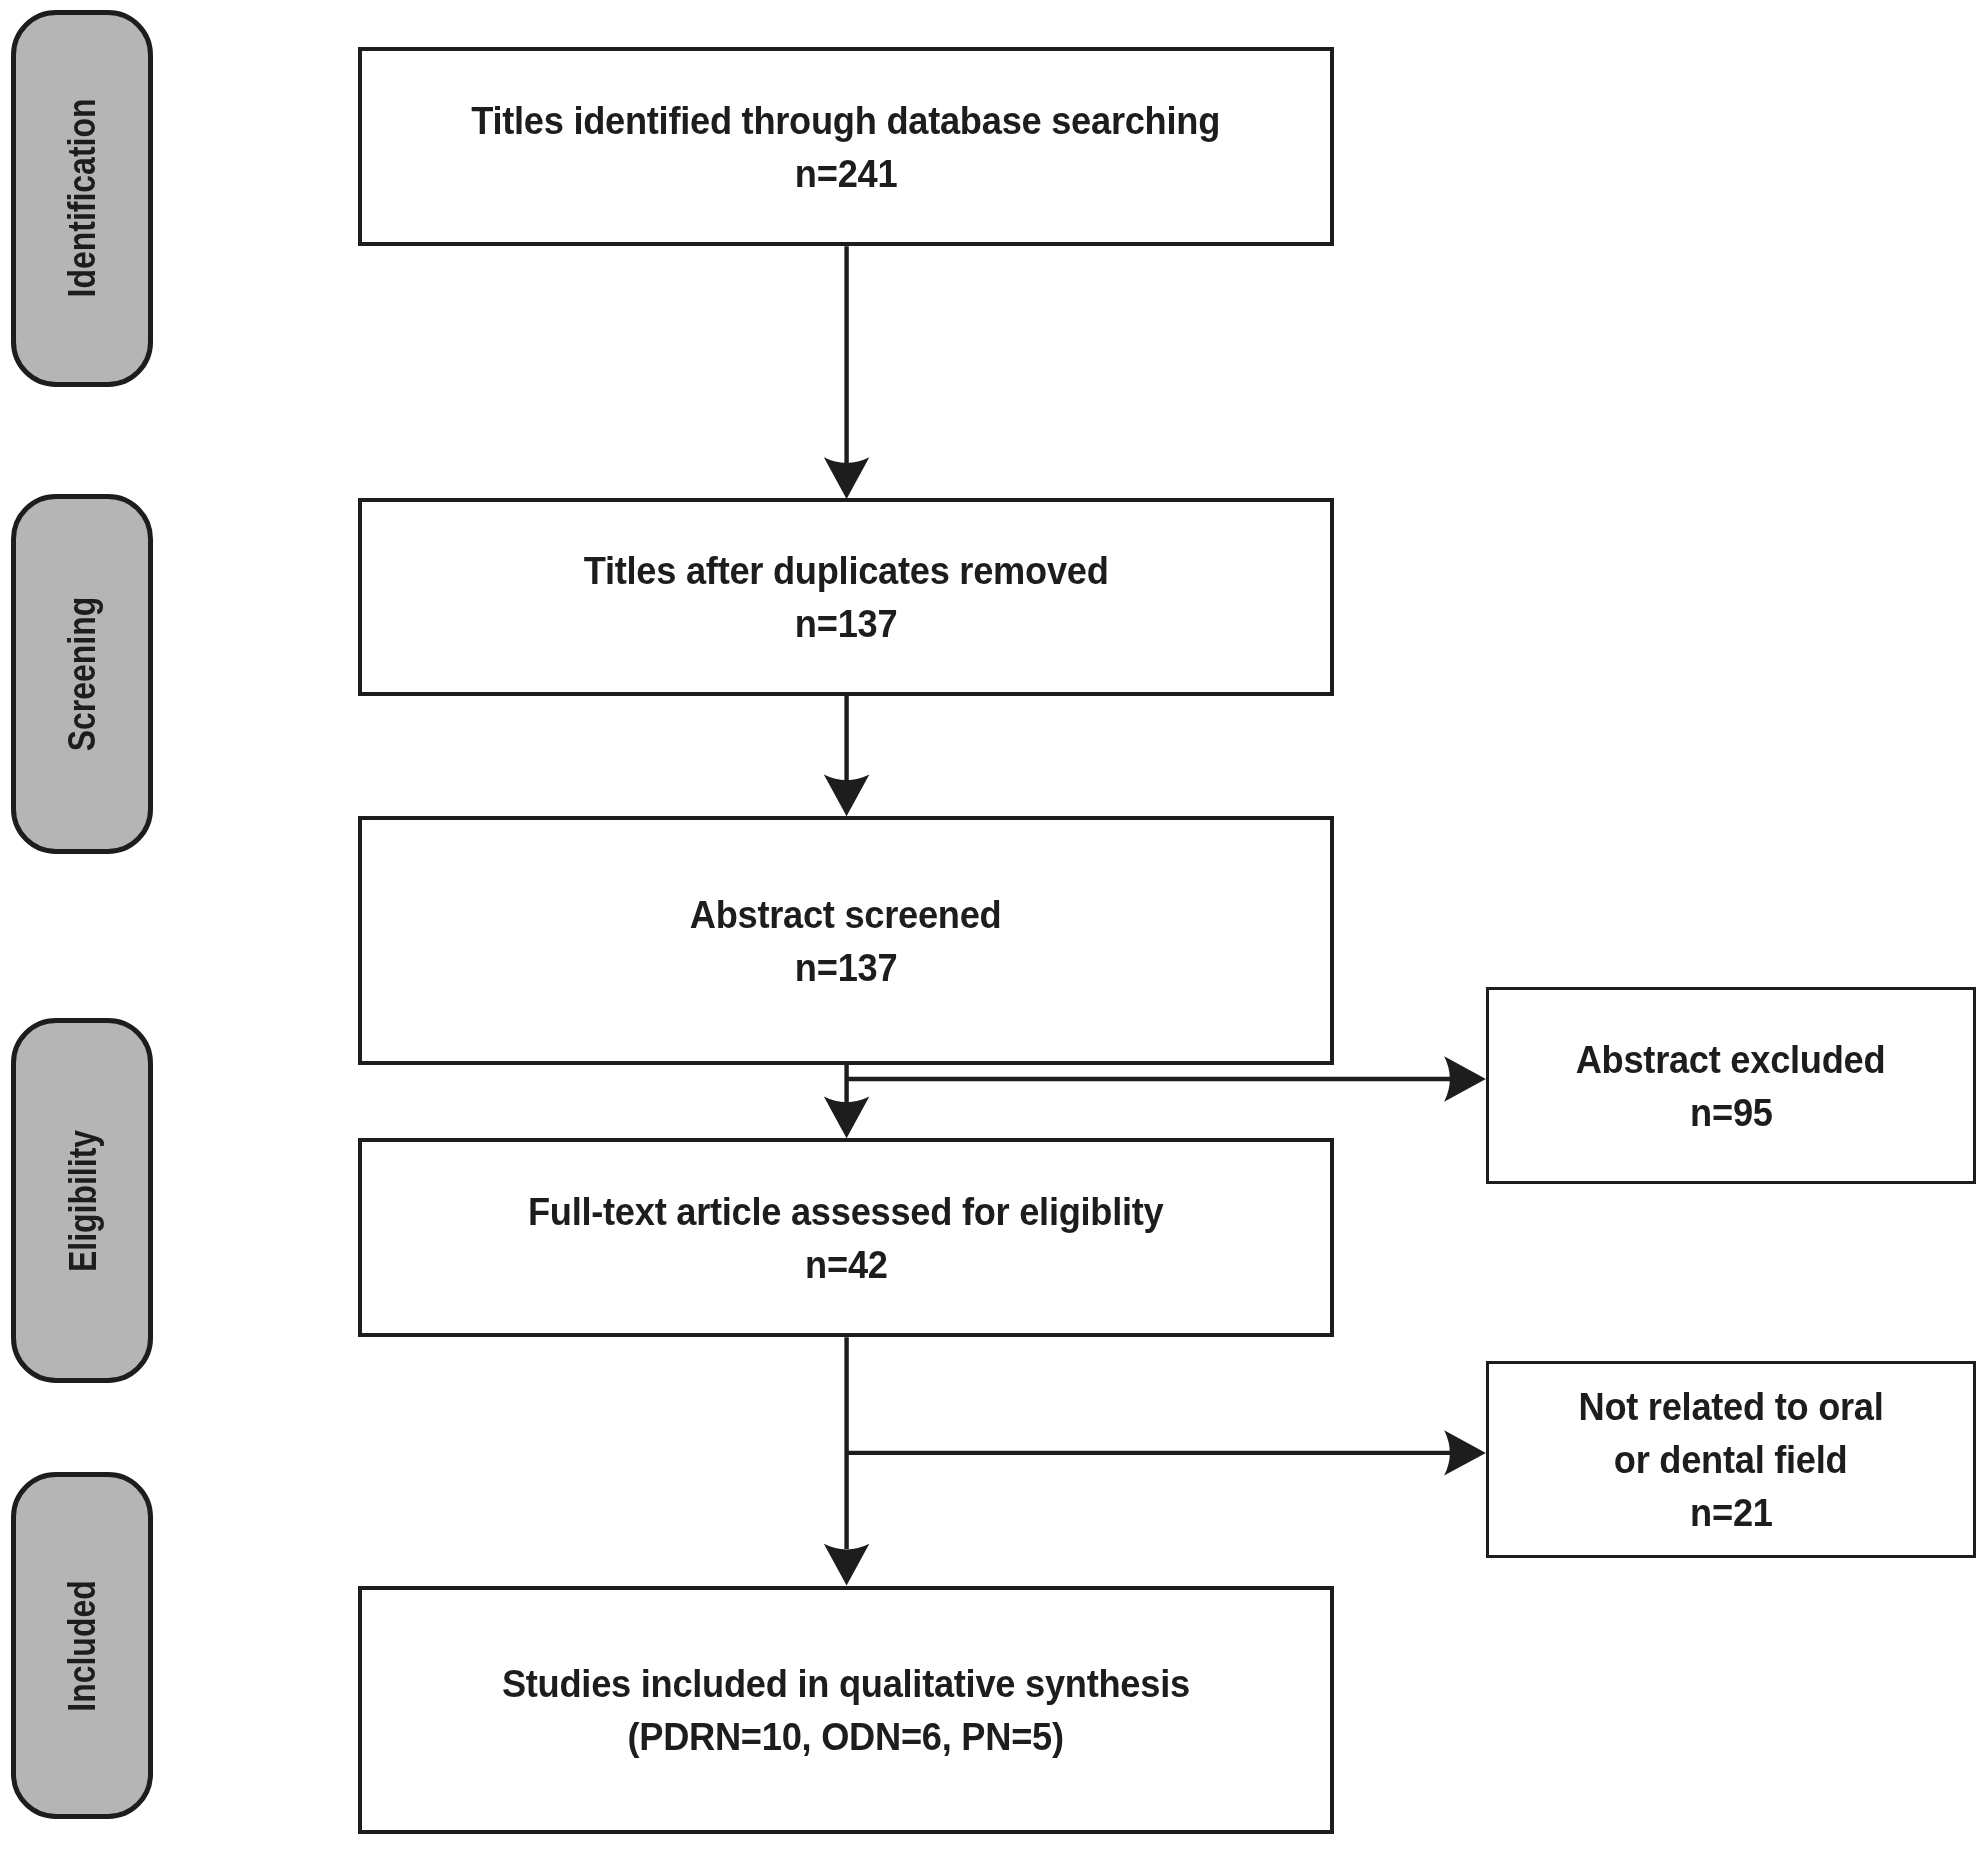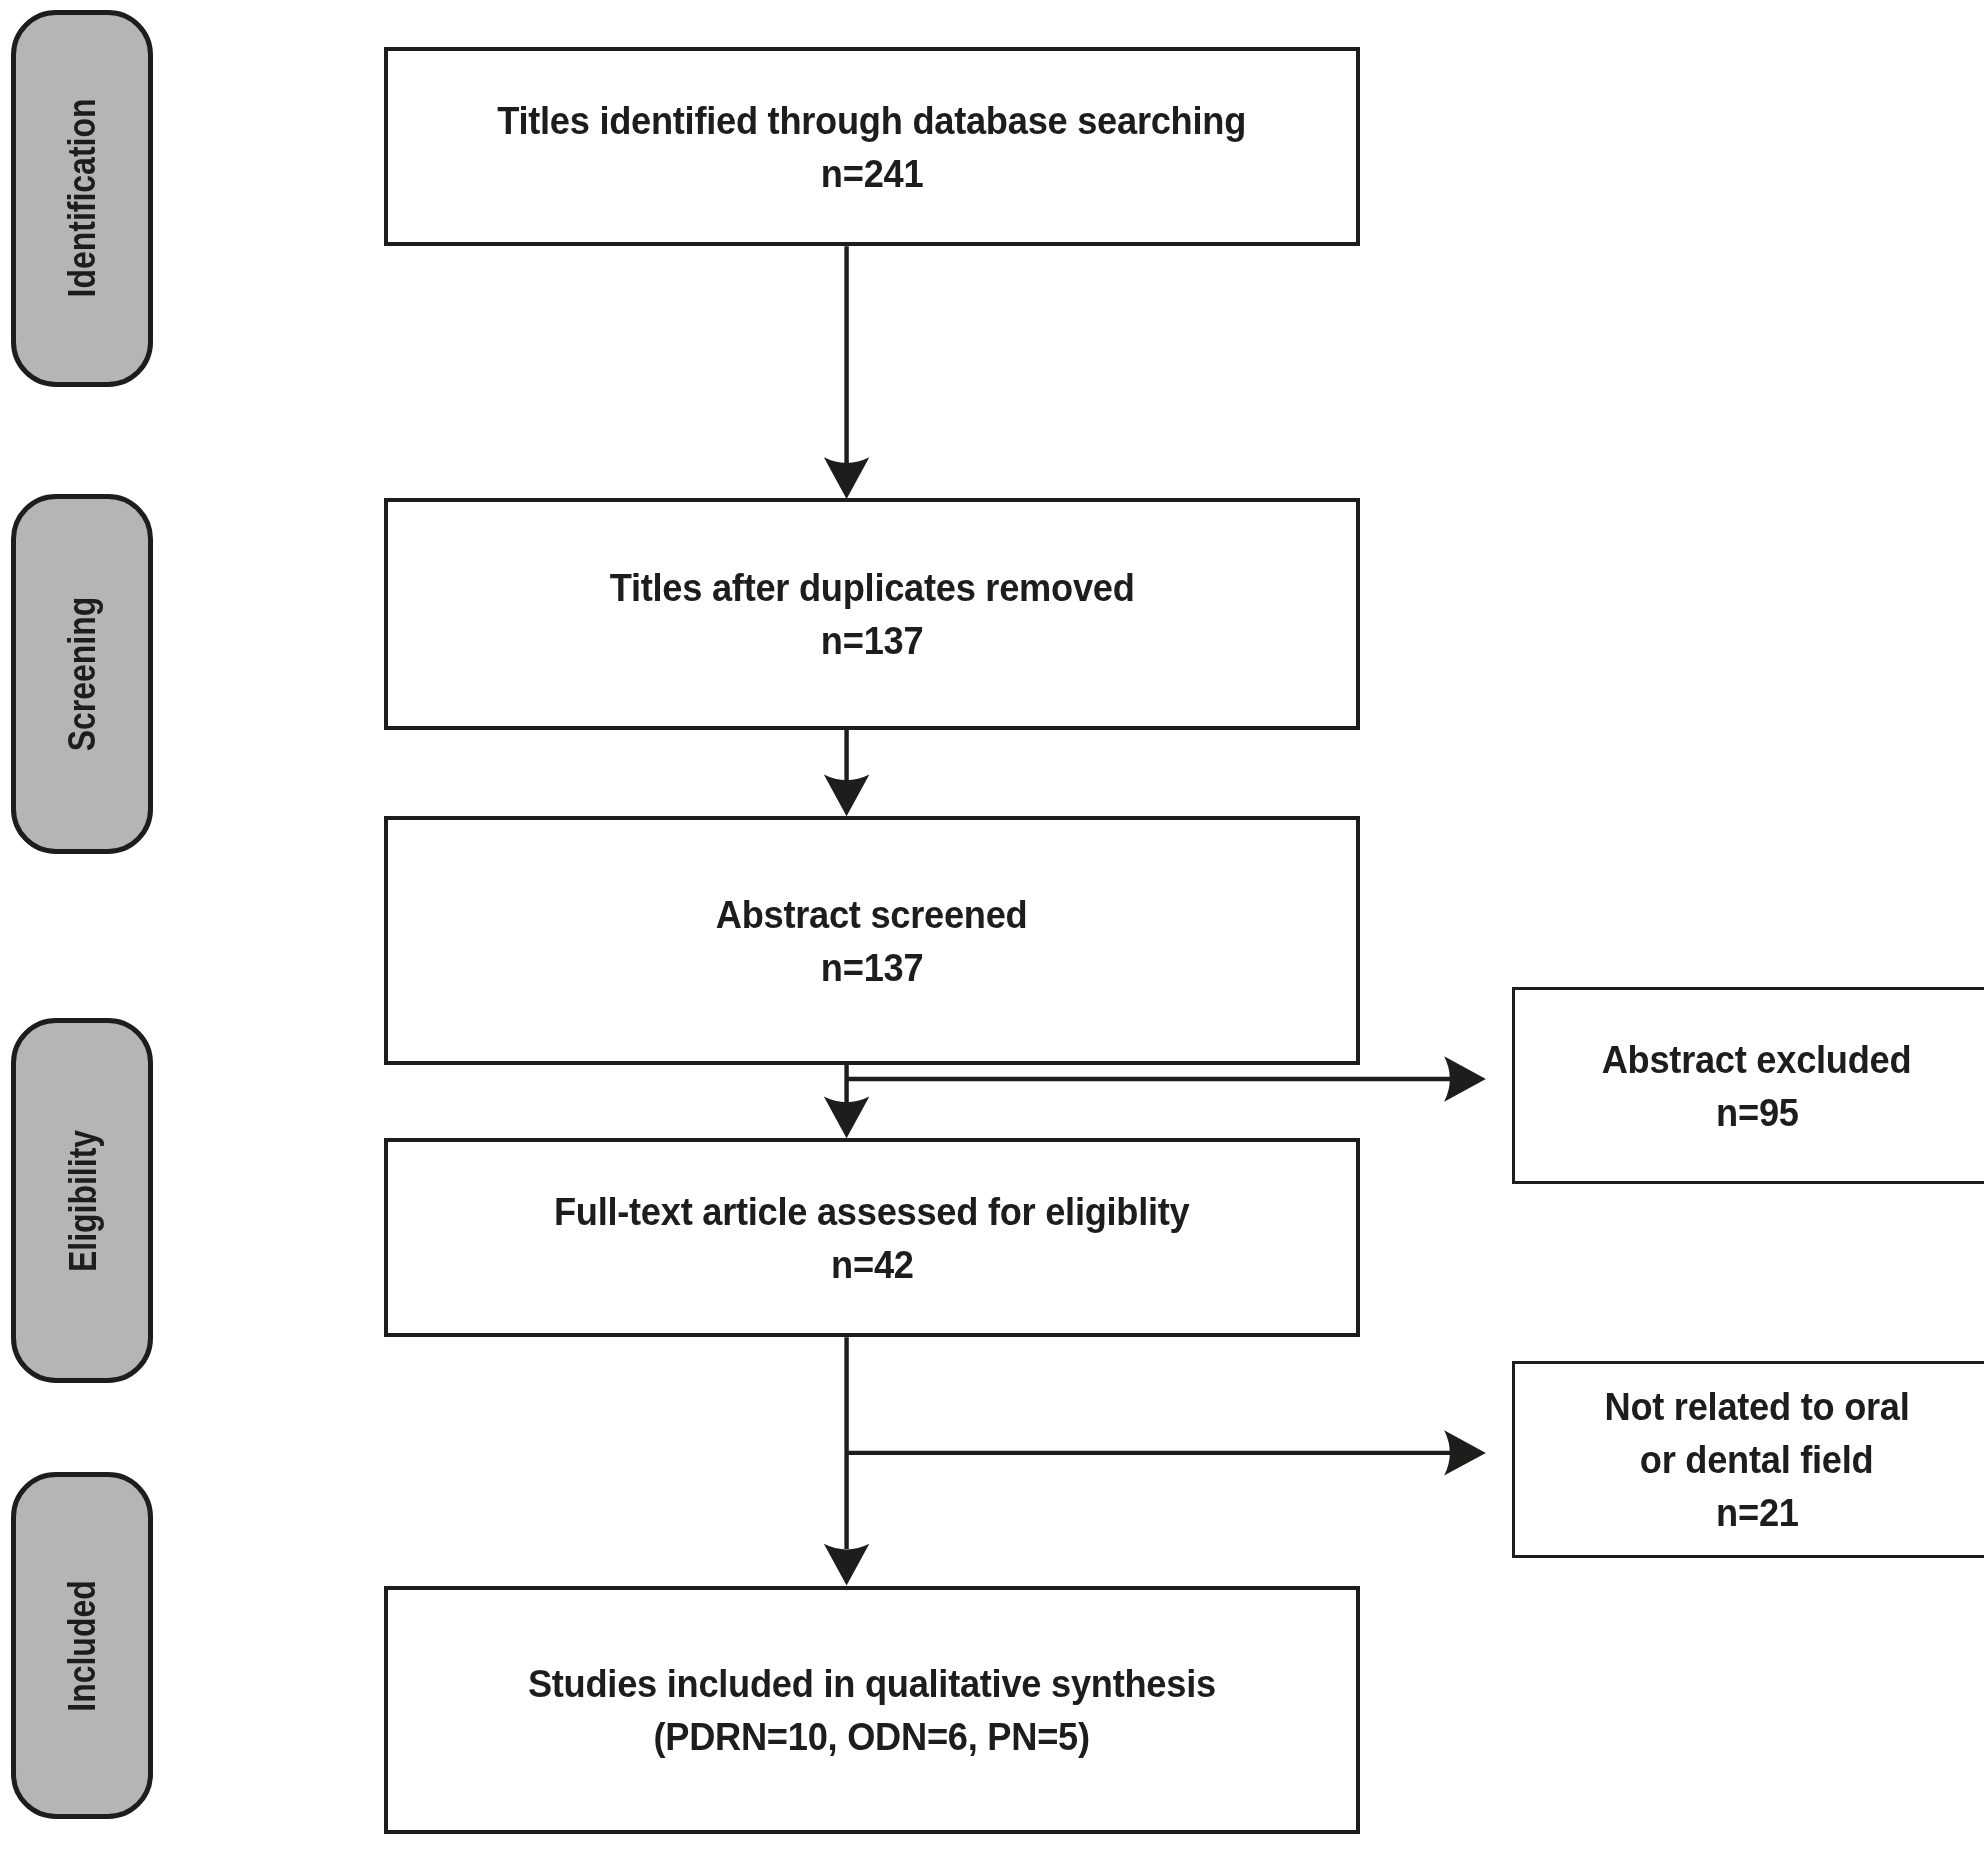--- a/index.html
+++ b/index.html
@@ -46,34 +46,33 @@
   .box {
     position: absolute;
     box-sizing: border-box;
     background: var(--box-fill, #ffffff);
     border: 4.4px solid var(--ink, #1d1d1b);
     display: flex;
     flex-direction: column;
     align-items: center;
     justify-content: center;
     text-align: right;
-    margin-left: 26px;
   }
   .box .line {
     font-size: 39px;
     font-weight: bold;
     line-height: 53px;
     white-space: nowrap;
     letter-spacing: -0.3px;
     transform: scaleX(0.93);
   }
   
   .main-box { left: 358px; width: 976px; }
   .box-1 { top: 47px;   height: 199px; }
-  .box-2 { top: 498px;  height: 232px; }
+  .box-2 { top: 498px;  height: 198px; }
   .box-3 { top: 816px; height: 249px; }
   .box-4 { top: 1138px; height: 199px; }
   .box-5 { top: 1586px; height: 248px; }
   
   .side-box { left: 1486px; width: 490px; border-width: 3.8px; }
   .rbox-1 { top: 987px; height: 197px; }
   .rbox-2 { top: 1361px; height: 197px; }
   
   .stage-1 { top: 9.5px;   height: 377px; }
   .stage-2 { top: 494px;  height: 360px; }

